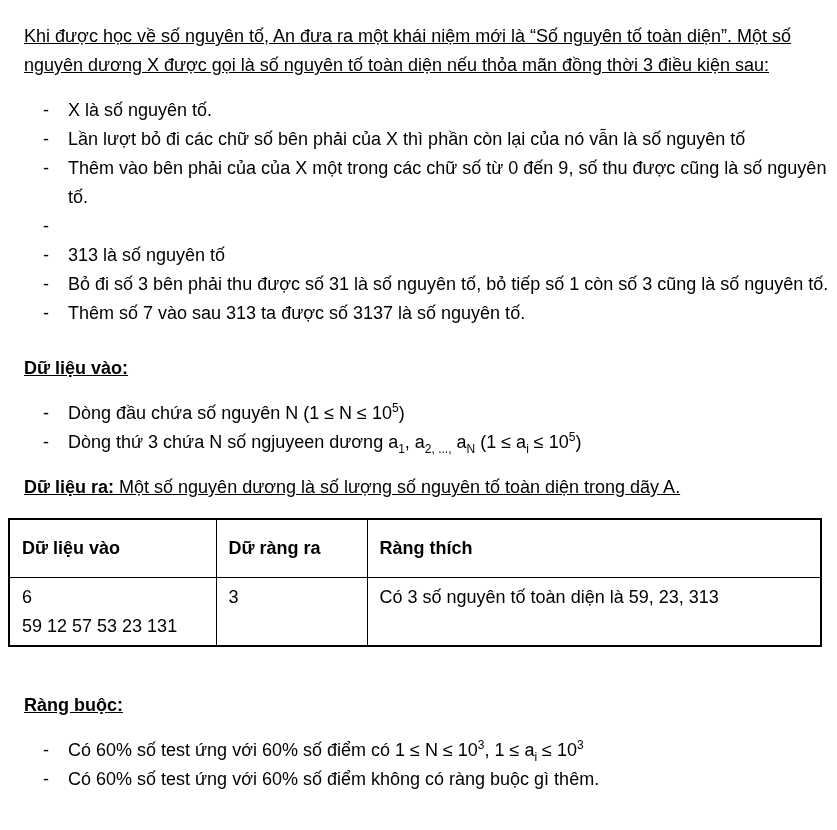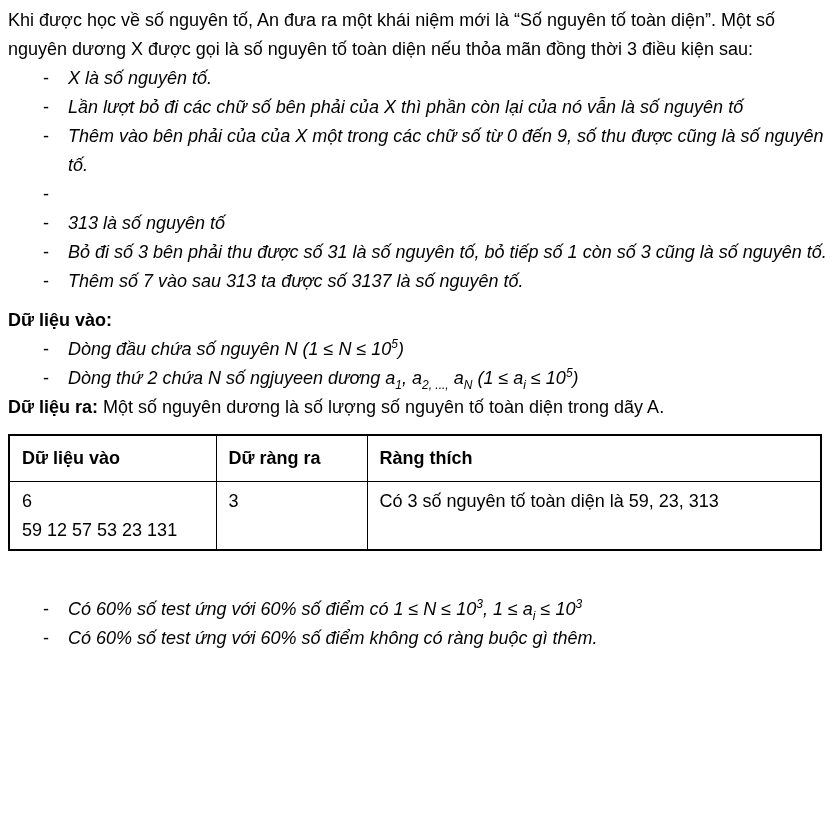--- a/index.html
+++ b/index.html
@@ -13,53 +13,53 @@
     font-size: 18px;
     line-height: 29px;
   }
   .page {
     width: 837px;
     height: 830px;
     box-sizing: border-box;
     padding: 6px 8px 0 8px;
     overflow: hidden;
   }
-  p { margin: 0; }
+  p { margin: 16px; text-decoration: underline; }
   b { font-weight: bold; }
   sub, sup {
     font-size: 12px;
     line-height: 0;
   }
   .ul { margin: 0; }
   .li {
     display: flex;
     margin-left: 35px;
   }
   .li .dash {
     flex: 0 0 25px;
     width: 25px;
   }
-  .li .txt { flex: 1 1 auto; font-style: italic; }
+  .li .txt { flex: 1 1 auto; }
   .spacer { height: 10px; }
   table.example-table {
     border-collapse: collapse;
     table-layout: fixed;
     width: 812px;
     margin-top: 12px;
     border: 2px solid #000;
   }
   table.example-table th,
   table.example-table td {
     border: 1px solid #000;
     text-align: left;
     vertical-align: top;
   }
   table.example-table th {
     font-weight: bold;
-    padding: 8px 12px;
+    padding: 14px 12px;
   }
   table.example-table td {
     padding: 5px 12px 4px 12px;
   }
   .constraints-block { margin-top: 44px; }
 </style>
 </head>
 <body>
 
 <div class="page">
@@ -106,21 +106,21 @@
 
   <p><b>Dữ liệu vào:</b></p>
 
   <div class="ul">
     <div class="li">
       <span class="dash">-</span>
       <div class="txt"><span>Dòng đầu chứa số nguyên N (1 ≤ N ≤ 10</span><sup>5</sup><span>)</span></div>
     </div>
     <div class="li">
       <span class="dash">-</span>
-      <div class="txt"><span>Dòng thứ 2 chứa N số ngjuyeen dương a</span><sub>1</sub><span>, a</span><sub>2, ...,</sub><span> a</span><sub>N</sub><span> (1 ≤ a</span><sub>i</sub><span> ≤ 10</span><sup>5</sup><span>)</span></div>
+      <div class="txt"><span>Dòng thứ 3 chứa N số ngjuyeen dương a</span><sub>1</sub><span>, a</span><sub>2, ...,</sub><span> a</span><sub>N</sub><span> (1 ≤ a</span><sub>i</sub><span> ≤ 10</span><sup>5</sup><span>)</span></div>
     </div>
   </div>
 
   <p><b>Dữ liệu ra:</b><span> Một số nguyên dương là số lượng số nguyên tố toàn diện trong dãy A.</span></p>
 
   <table class="example-table">
     <colgroup>
       <col style="width:207px">
       <col style="width:151px">
       <col style="width:454px">
@@ -138,20 +138,21 @@
           <div>6</div>
           <div>59 12 57 53 23 131</div>
         </td>
         <td>3</td>
         <td>Có 3 số nguyên tố toàn diện là 59, 23, 313</td>
       </tr>
     </tbody>
   </table>
 
   <div class="constraints-block">
+    <p><b>Ràng buộc:</b></p>
     <div class="ul">
       <div class="li">
         <span class="dash">-</span>
         <div class="txt"><span>Có 60% số test ứng với 60% số điểm có 1 ≤ N ≤ 10</span><sup>3</sup><span>, 1 ≤ a</span><sub>i</sub><span> ≤ 10</span><sup>3</sup></div>
       </div>
       <div class="li">
         <span class="dash">-</span>
         <div class="txt"><span>Có 60% số test ứng với 60% số điểm không có ràng buộc gì thêm.</span></div>
       </div>
     </div>

